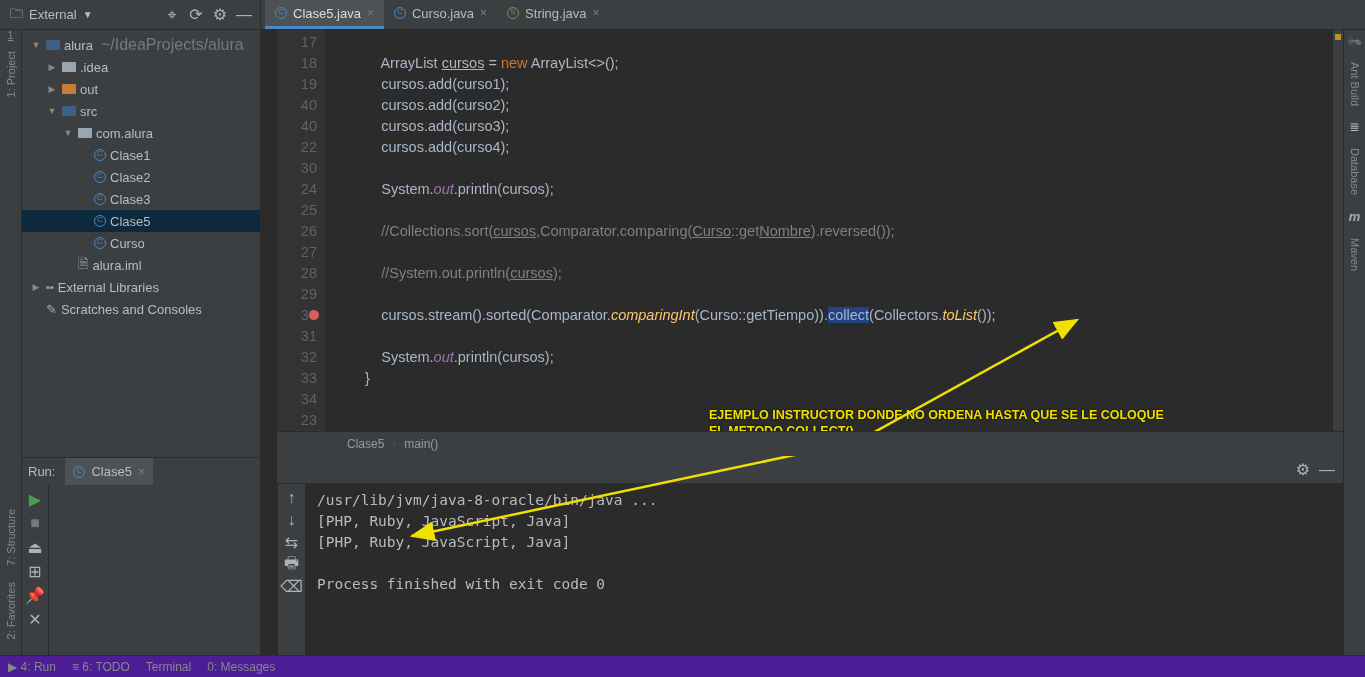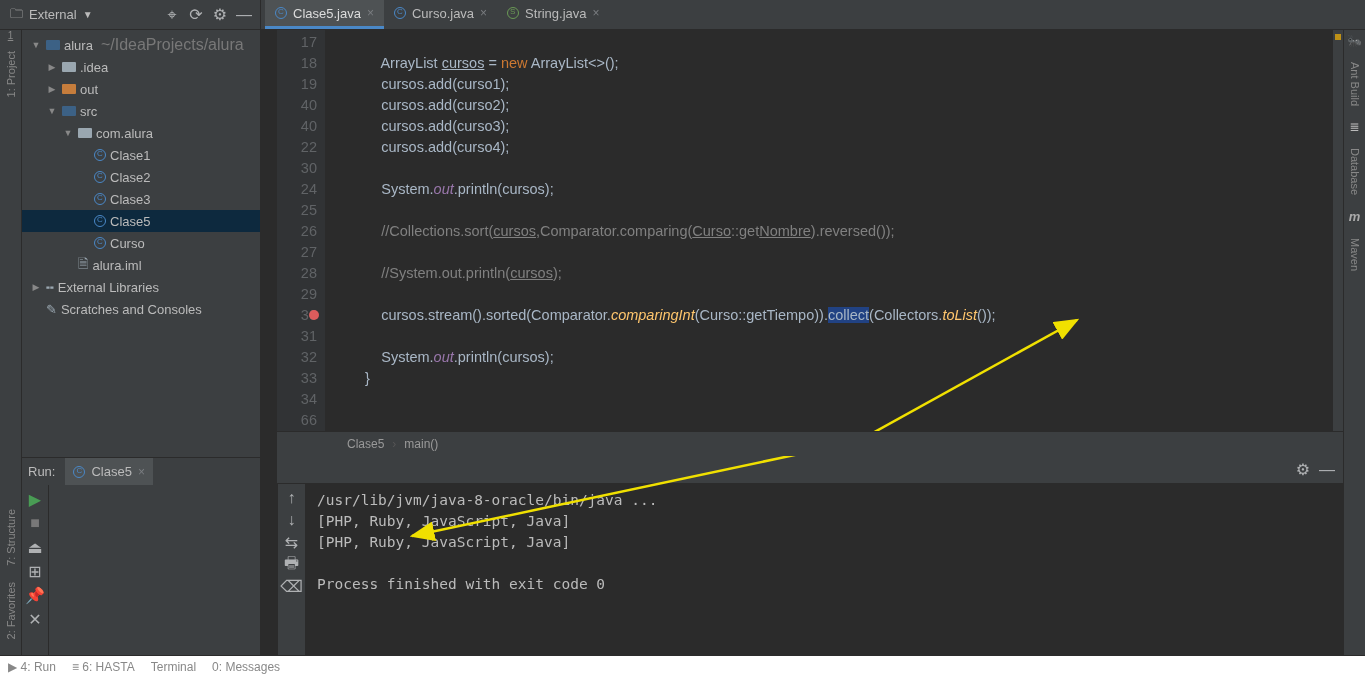--- a/index.html
+++ b/index.html
@@ -66,21 +66,21 @@
 .run-right { margin-left: auto; display: flex; gap: 8px; padding-right: 8px; }
 .run-body { flex: 1; display: flex; }
 .run-gutter-icon { width: 16px; height: 16px; display: flex; align-items: center; justify-content: center; color: #afb1b3; cursor: pointer; }
 .run-gutter2 { width: 28px; background: #3c3f41; border-left: 1px solid #2b2b2b; display: flex; flex-direction: column; gap: 6px; align-items: center; padding-top: 6px; }
 .run-out { flex: 1; padding: 6px 12px; font-family: "Consolas", monospace; font-size: 14.5px; line-height: 21px; color: #bbb; white-space: pre; }
 
 
 .annot-text { position: absolute; color: #f0e000; font-weight: bold; font-size: 12.5px; line-height: 16px; pointer-events: none; text-shadow: 0 0 2px #000; }
 .annot-arrow { position: absolute; pointer-events: none; }
 
-.bottom-bar { height: 22px; background: #ffffff; border-top: 1px solid #2b2b2b; display: flex; align-items: center; padding: 0 8px; font-size: 12px; color: #888; gap: 16px; }
+.bottom-bar { height: 22px; background: #4c1d95; border-top: 1px solid #2b2b2b; display: flex; align-items: center; padding: 0 8px; font-size: 12px; color: #888; gap: 16px; }
 </style>
 </head>
 <body>
 
 <div class="root">
 
   <div class="topbar">
     <div class="topbar-left">
       <div class="proj-btn">
         <span>🗀</span>
@@ -209,27 +209,31 @@
             <div class="gutter-line">26</div>
             <div class="gutter-line">27</div>
             <div class="gutter-line">28</div>
             <div class="gutter-line">29</div>
             <div class="gutter-line">30</div>
             <div class="bp-marker" style="top: 280px;"></div>
             <div class="gutter-line">31</div>
             <div class="gutter-line">32</div>
             <div class="gutter-line">33</div>
             <div class="gutter-line">34</div>
-            <div class="gutter-line">66</div>
+            <div class="gutter-line">23</div>
           </div>
         <div class="code" id="code-host"><div>&nbsp;</div><div>        ArrayList<curso> <span style="text-decoration:underline">cursos</span> = <span class="kw">new</span> ArrayList&lt;&gt;();</curso></div><div>        cursos.add(curso1);</div><div>        cursos.add(curso2);</div><div>        cursos.add(curso3);</div><div>        cursos.add(curso4);</div><div>&nbsp;</div><div>        System.<span class="fld">out</span>.println(cursos);</div><div>&nbsp;</div><div>        <span class="com">//Collections.sort(<span style="text-decoration:underline">cursos</span>,Comparator.comparing(<span style="text-decoration:underline">Curso</span>::get<span style="text-decoration:underline">Nombre</span>).reversed());</span></div><div>&nbsp;</div><div>        <span class="com">//System.out.println(<span style="text-decoration:underline">cursos</span>);</span></div><div>&nbsp;</div><div>        cursos.stream().sorted(Comparator.<span class="mth">comparingInt</span>(Curso::getTiempo)).<span class="hl">collect</span>(Collectors.<span class="mth">toList</span>());</div><div>&nbsp;</div><div>        System.<span class="fld">out</span>.println(cursos);</div><div>    }</div><div>&nbsp;</div><div>&nbsp;</div></div>
         <div class="err-stripe">
           <div class="err-mark" style="top:4px;background:#be9117"></div>
         </div>
 
+        <div class="annot-text" style="left:432px; top:377px;">
+          <span>EJEMPLO INSTRUCTOR DONDE NO ORDENA HASTA QUE SE LE COLOQUE</span><br>
+          <span>EL METODO COLLECT()</span>
+        </div>
         <svg class="annot-arrow" style="left:0;top:0;width:100%;height:100%;">
           <defs>
               <marker id="ah" markerWidth="10" markerHeight="8" refX="9" refY="4" orient="auto">
             <polygon points="0 0, 10 4, 0 8" fill="#f0e000"></polygon>
               </marker>
             </defs>
           <line x1="565" y1="420" x2="800" y2="290" stroke="#f0e000" stroke-width="2.5" marker-end="url(#ah)"></line>
         </svg>
       </div>
       <div class="breadcrumbs">
@@ -290,17 +294,17 @@
     <div class="run-gutter-icon" style="color:#499c54">▶</div>
     <div class="run-gutter-icon" style="color:#787878">■</div>
     <div class="run-gutter-icon">⏏</div>
     <div class="run-gutter-icon">⊞</div>
     <div class="run-gutter-icon">📌</div>
     <div class="run-gutter-icon">✕</div>
   </div>
 
   <div class="bottom-bar">
     <span>▶ 4: Run</span>
-    <span>≡ 6: HASTA</span>
+    <span>≡ 6: TODO</span>
     <span>Terminal</span>
     <span>0: Messages</span>
   </div>
 </div>
 
 </body></html>

